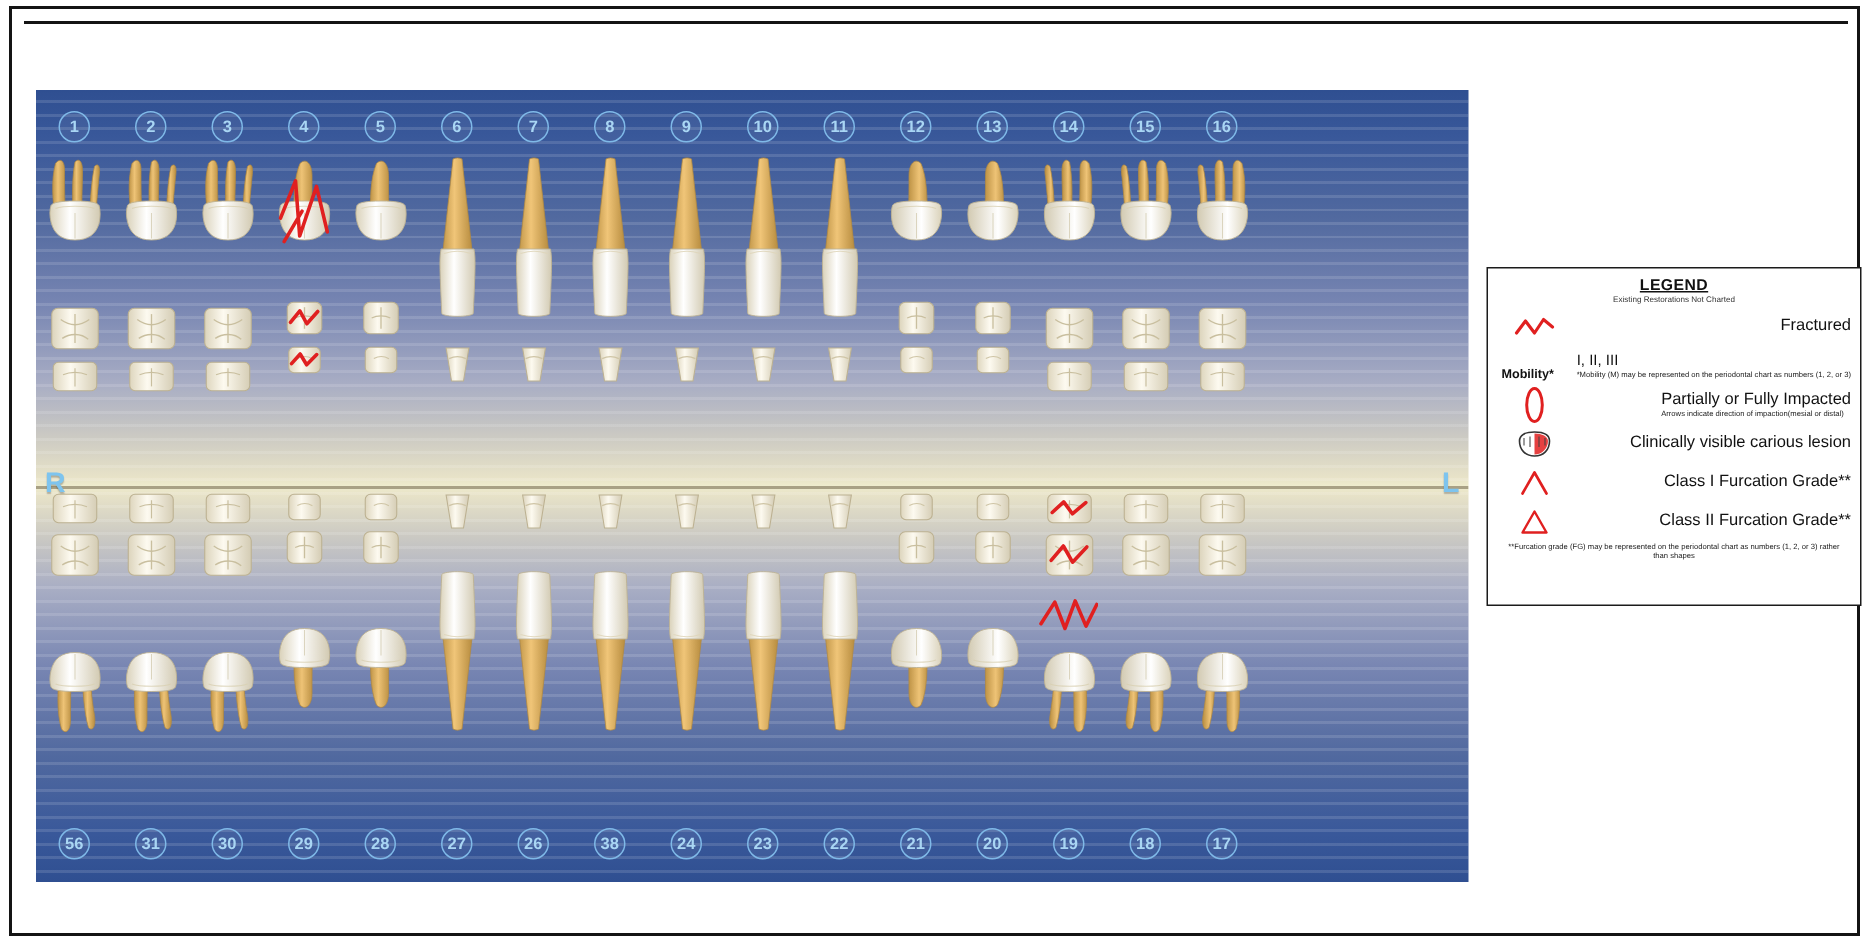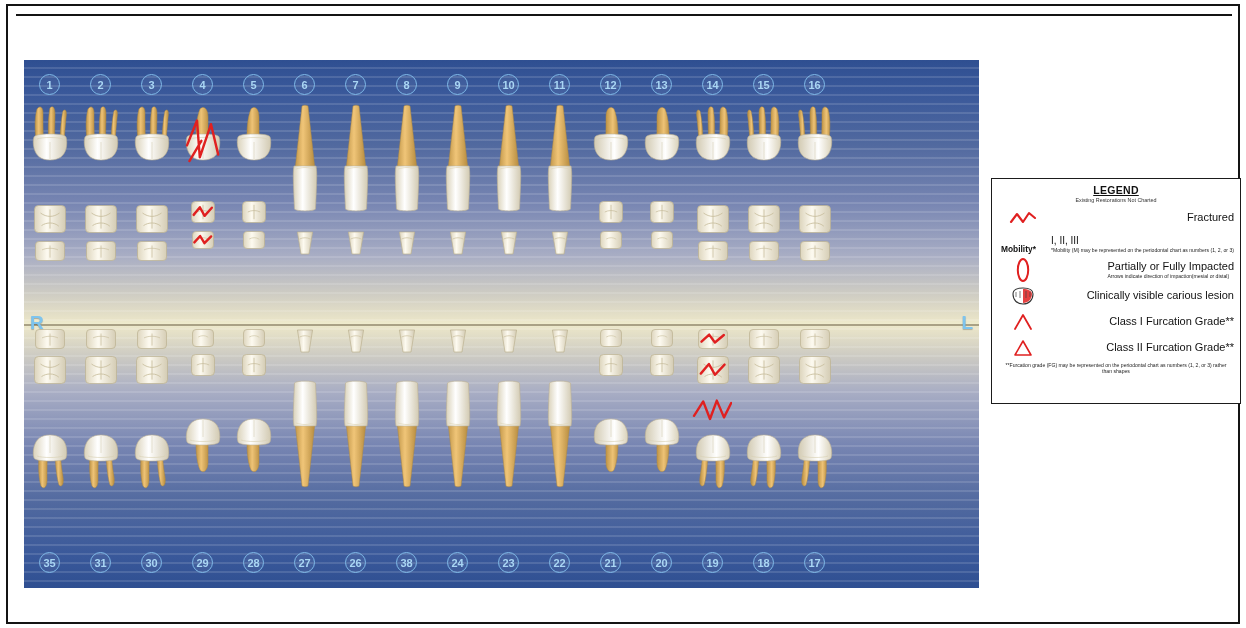--- a/index.html
+++ b/index.html
@@ -1835,21 +1835,21 @@
                C34,52 29,56 20,56 C11,56 6,52 4,44 Z" fill="url(#g114)" stroke="#bdb293" stroke-width=".6"></path>
       <path d="M7,35 C12,33 28,33 33,35" stroke="#d8cfb2" stroke-width=".8" fill="none" opacity=".8"></path>
       <path d="M20,38 C20,46 20,50 20,55" stroke="#cfc6a8" stroke-width=".7" fill="none" opacity=".7"></path>
     </g>
   </svg>
             </div>
           </div>
         </div>
       <div class="num-row bottom" id="lower-nums">
           <div class="num-cell">
-            <div class="num-circle">35</div>
+            <div class="num-circle">56</div>
           </div>
           <div class="num-cell">
             <div class="num-circle">31</div>
           </div>
           <div class="num-cell">
             <div class="num-circle">30</div>
           </div>
           <div class="num-cell">
             <div class="num-circle">29</div>
           </div>

